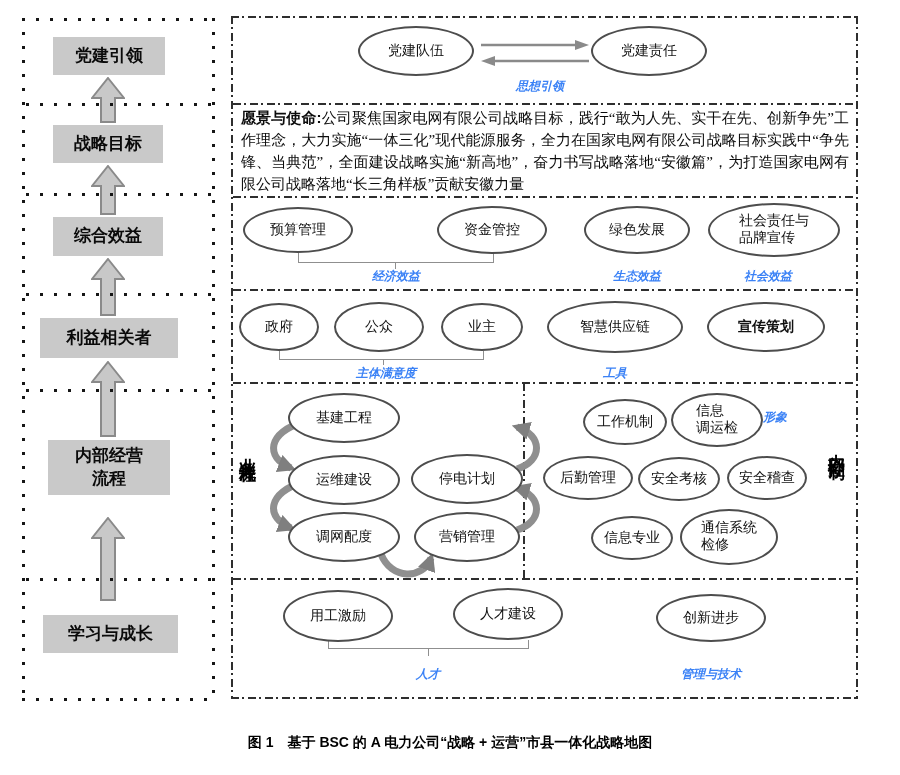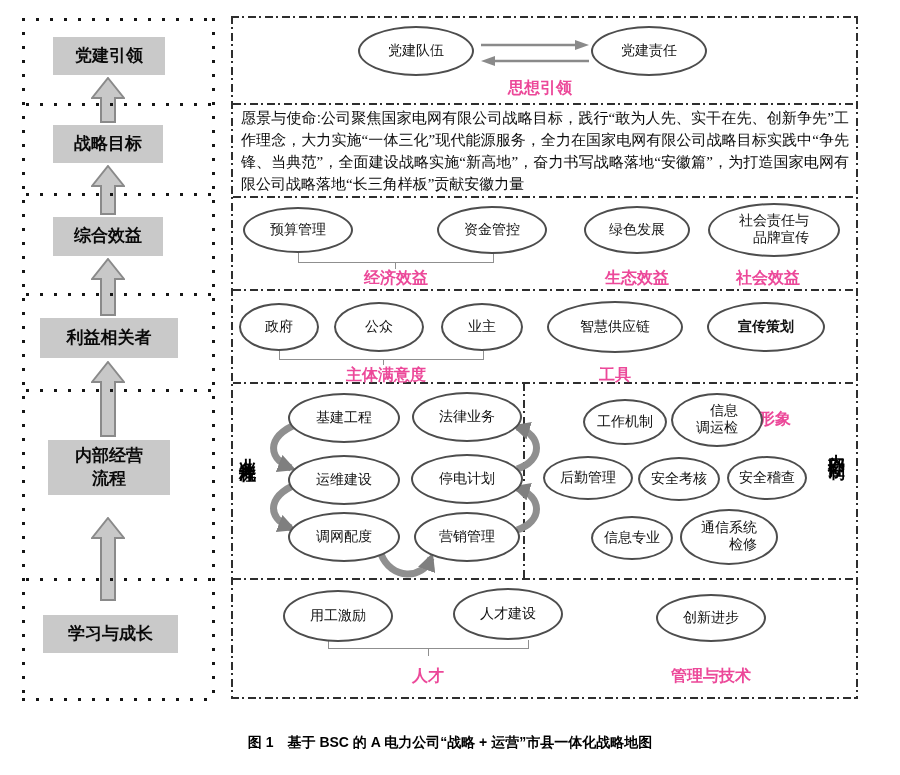--- a/index.html
+++ b/index.html
@@ -17,37 +17,37 @@
   
   #left-panel{position:absolute;left:22px;top:18px;width:193px;height:683px;}
   #right-panel{position:absolute;left:231px;top:16px;width:627px;height:683px;}
   
   .pbox{position:absolute;background:#c9c9c9;display:flex;align-items:center;justify-content:center;
     text-align:center;font-weight:bold;font-size:17px;color:#0a0a0a;white-space:pre-line;line-height:1.3;z-index:2;}
   .uparrow{position:absolute;z-index:1;}
   .sep{z-index:3;}
   
   .ell{position:absolute;background:#fff;border:2px solid #4d4d4d;border-radius:50%;
-    display:flex;align-items:center;justify-content:center;text-align:right;
+    display:flex;align-items:center;justify-content:center;text-align:left;
     font-family:"Liberation Serif",serif;font-size:14px;color:#111;
     white-space:pre-line;line-height:1.2;box-sizing:border-box;z-index:2;}
   
-  .glabel{position:absolute;transform:translateX(-50%);font-weight:bold;font-size:16px;
-    color:#ec4899;white-space:nowrap;z-index:2;}
+  .glabel{position:absolute;transform:translateX(-50%);font-weight:bold;font-size:12px;
+    color:#3b82f6;white-space:nowrap;z-index:2;font-style:italic;}
   .vtitle{position:absolute;writing-mode:vertical-rl;text-orientation:upright;font-weight:bold;
     font-size:17px;letter-spacing:3px;color:#000;z-index:2;}
   
   .bracket{position:absolute;border-left:1.5px solid #8f8f8f;border-right:1.5px solid #8f8f8f;
     border-bottom:1.5px solid #8f8f8f;z-index:1;}
   .stem{position:absolute;border-left:1.5px solid #8f8f8f;width:0;z-index:1;}
   
   #vision-block{position:absolute;left:10px;top:91px;width:608px;
     font-family:"Liberation Serif",serif;font-size:15px;line-height:22px;color:#0b0b0b;
     text-align:justify;z-index:2;}
-  #vision-block .vt{font-family:"Liberation Sans",sans-serif;font-weight:normal;}
+  #vision-block .vt{font-family:"Liberation Sans",sans-serif;font-weight:bold;}
   
   #caption{position:absolute;left:0;top:734px;width:900px;text-align:center;
     font-weight:bold;font-size:14px;color:#000;}
   svg{display:block;}
 </style>
 </head>
 <body>
 
 <div id="figure">
 
@@ -146,21 +146,20 @@
       </defs>
       <path d="M 73 40 C 36 50, 34 76, 60 86" fill="none" stroke="#8f8f8f" stroke-width="7" marker-end="url(#mk)"></path>
       <path d="M 73 100 C 36 110, 34 136, 60 146" fill="none" stroke="#8f8f8f" stroke-width="7" marker-end="url(#mk)"></path>
       <path d="M 150 172 C 160 198, 192 198, 200 176" fill="none" stroke="#8f8f8f" stroke-width="7" marker-end="url(#mk)"></path>
       <path d="M 286 148 C 312 140, 312 114, 286 106" fill="none" stroke="#8f8f8f" stroke-width="7" marker-end="url(#mk)"></path>
       <path d="M 286 87 C 312 79, 312 53, 286 45" fill="none" stroke="#8f8f8f" stroke-width="7" marker-end="url(#mk)"></path>
     </svg>
 
     <div class="vtitle" style="left:5px;top:428px;">业务流程</div>
     <div class="ell" style="left:57px;top:377px;width:112px;height:50px;">基建工程</div>
-    <div class="ell" style="left:181px;top:376px;width:110px;height:50px;">法律业务</div>
     <div class="ell" style="left:57px;top:439px;width:112px;height:50px;">运维建设</div>
     <div class="ell" style="left:180px;top:438px;width:112px;height:50px;">停电计划</div>
     <div class="ell" style="left:57px;top:496px;width:112px;height:50px;">调网配度</div>
     <div class="ell" style="left:183px;top:496px;width:106px;height:50px;">营销管理</div>
 
     <div class="vtitle" style="left:594px;top:424px;">内部控制</div>
     <div class="ell" style="left:352px;top:383px;width:84px;height:46px;">工作机制</div>
     <div class="ell" style="left:440px;top:377px;width:92px;height:54px;">信息
 调运检</div>
     <div class="ell" style="left:312px;top:440px;width:90px;height:44px;">后勤管理</div>

